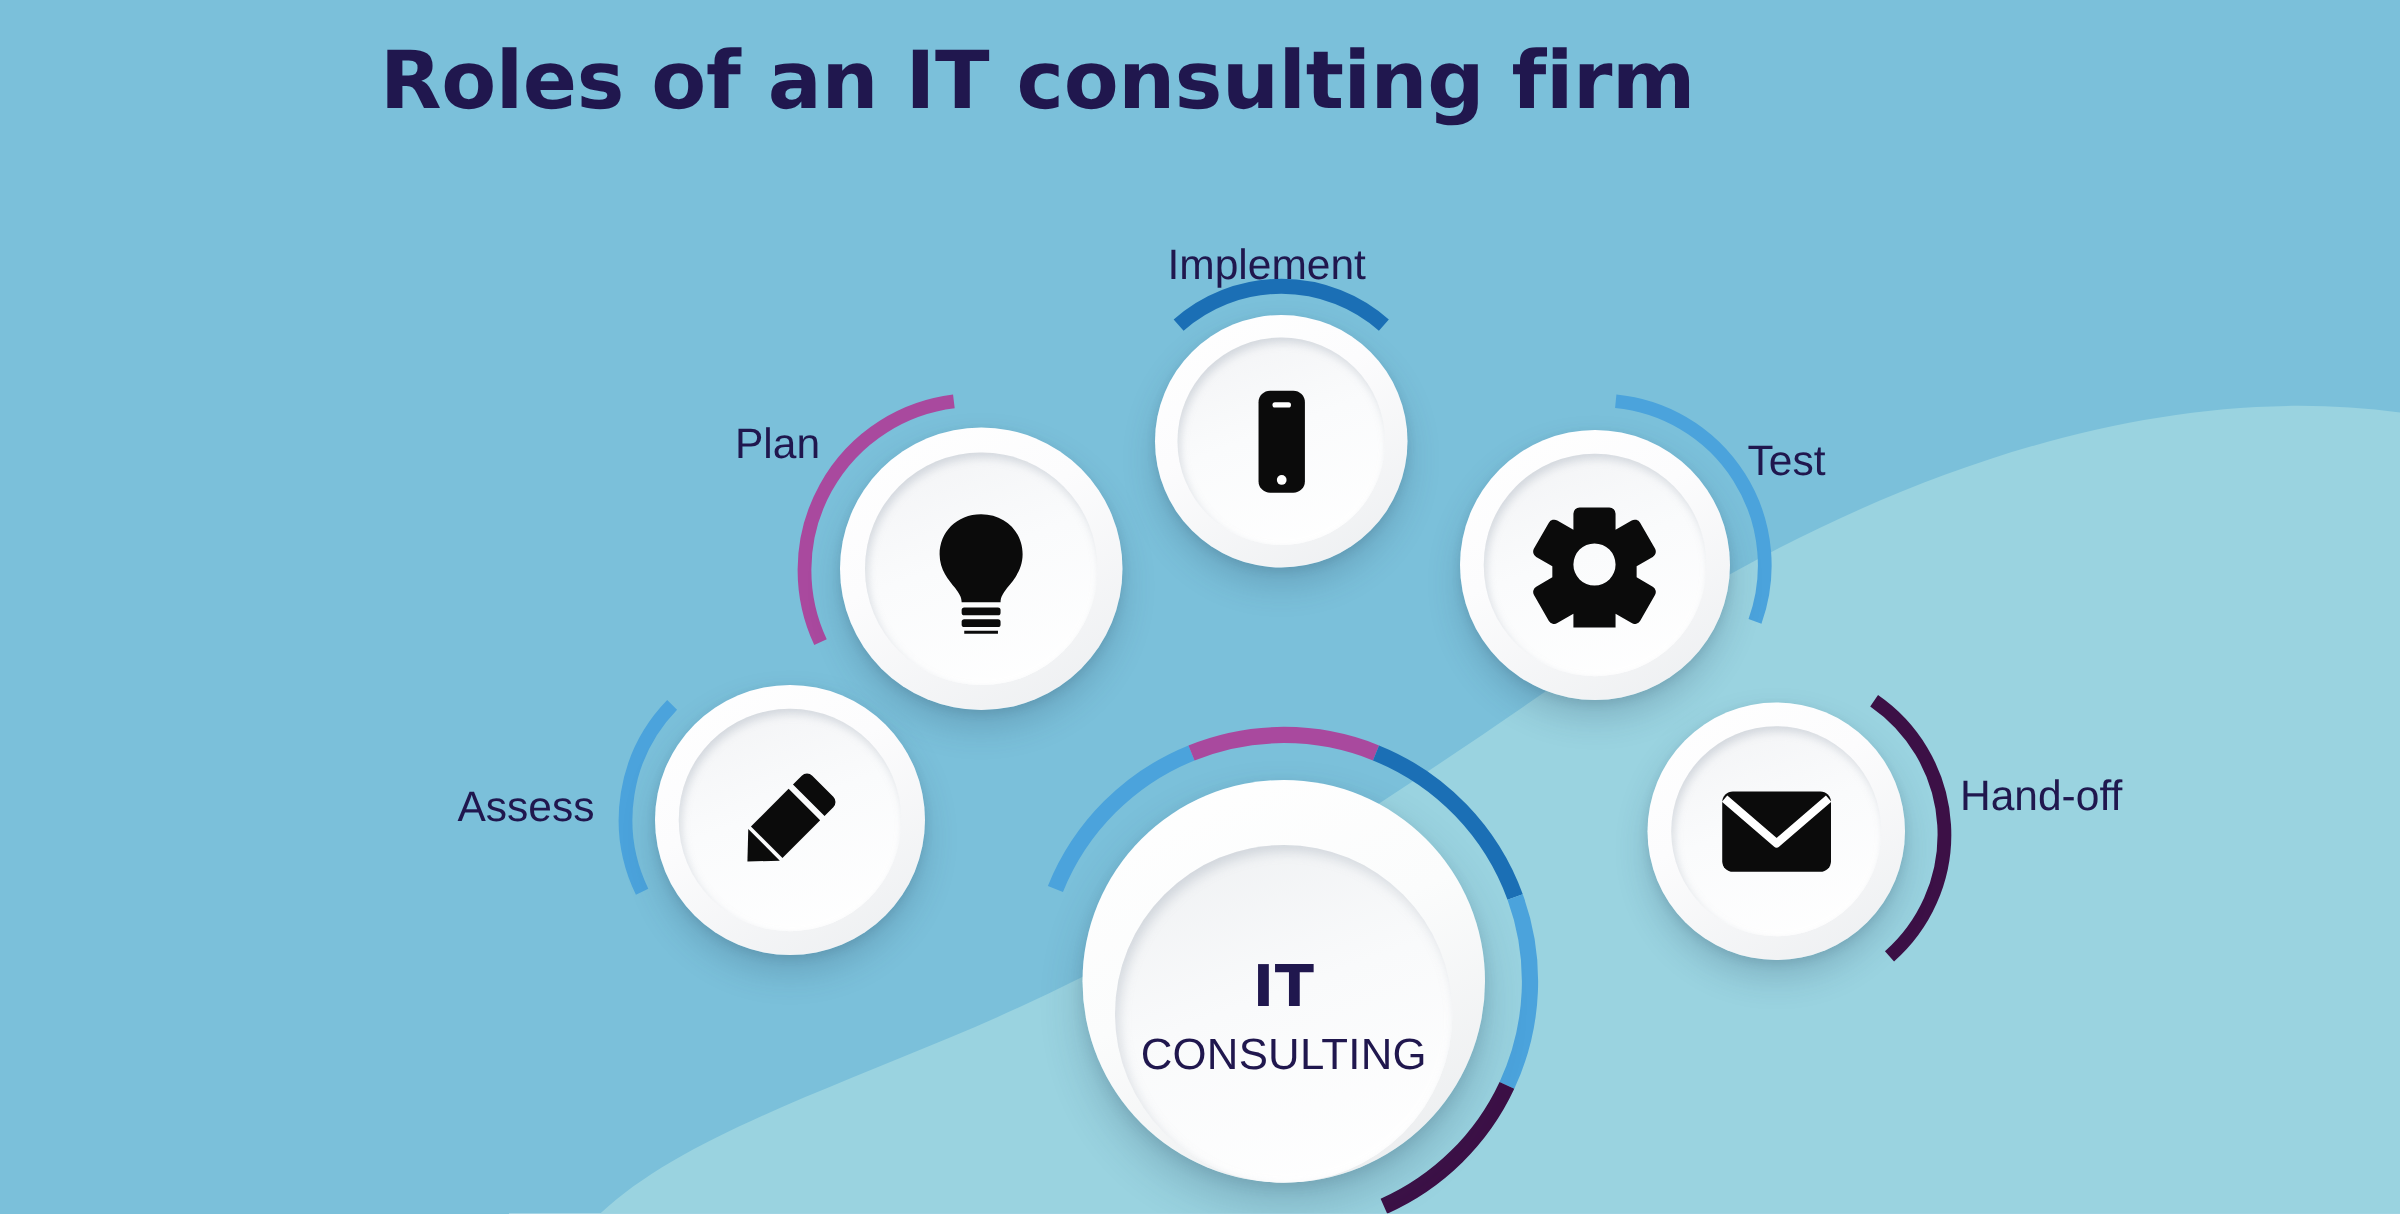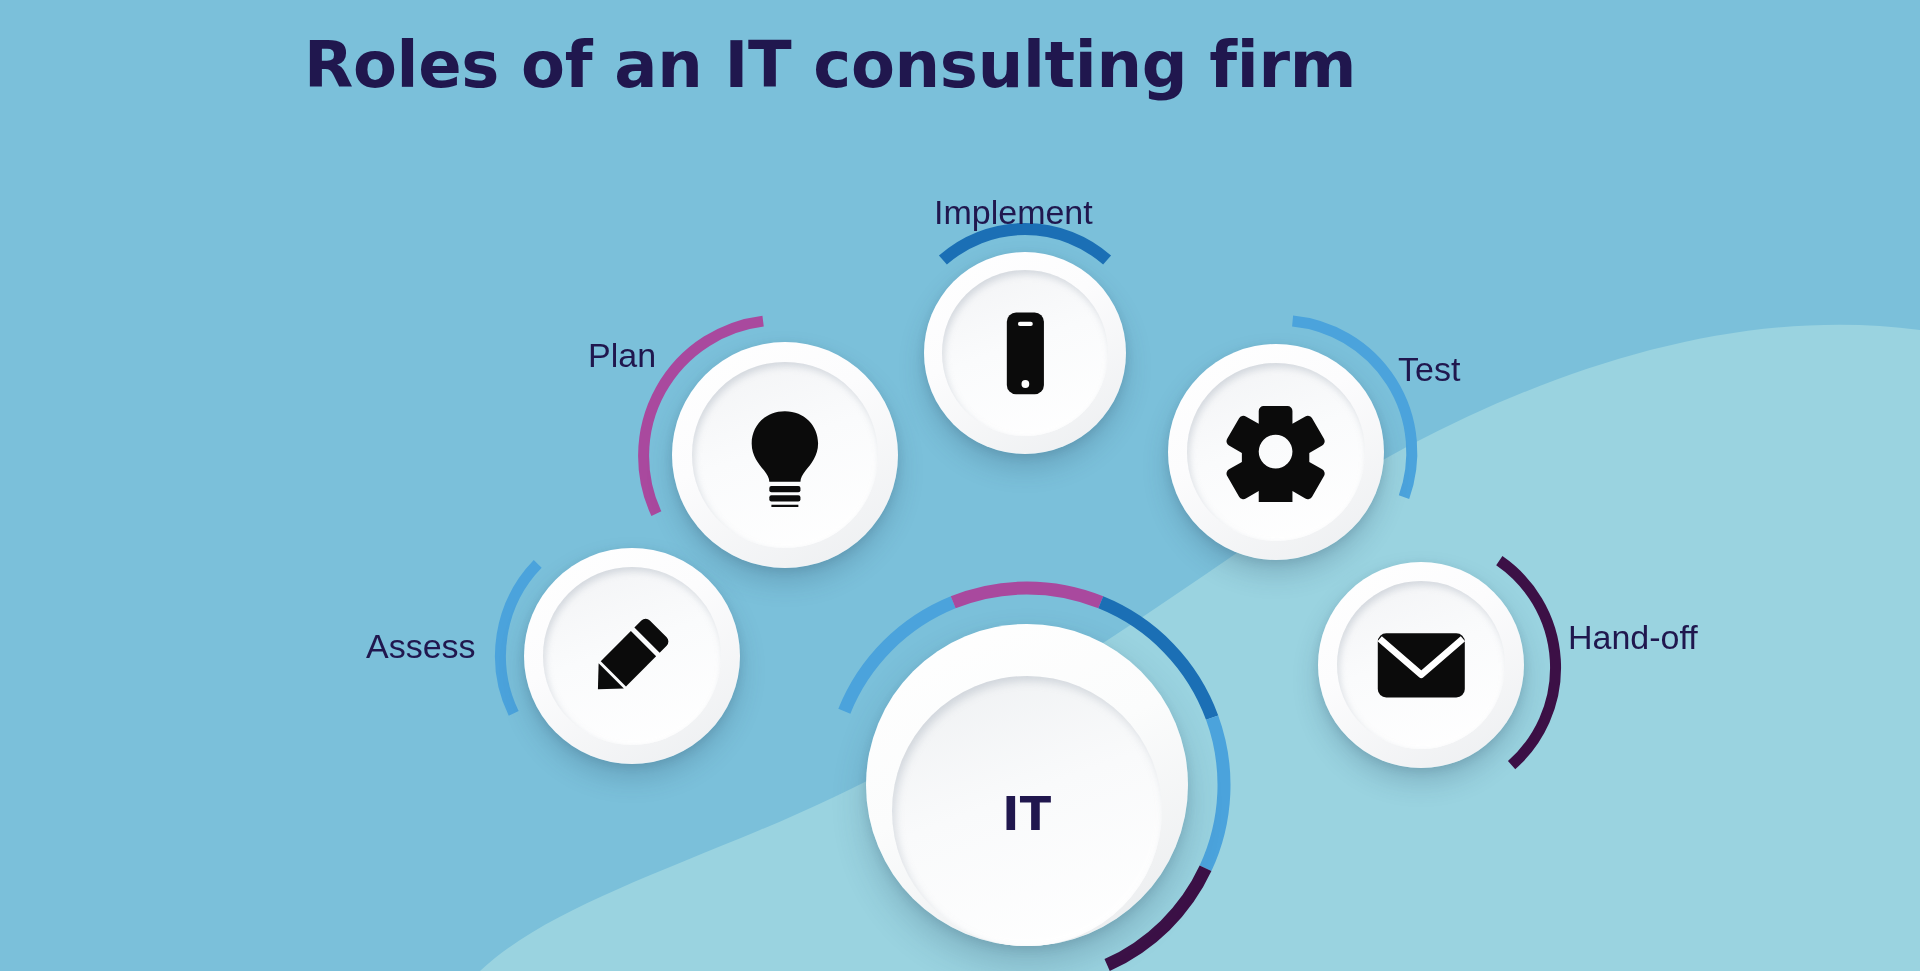--- a/index.html
+++ b/index.html
@@ -247,16 +247,17 @@
           <path fill="none" stroke="#ffffff" stroke-width="7" stroke-linejoin="round" d="M6 12 L50 50 L94 12"></path>
         </svg>
       </div>
     </div>
   </div>
   <div class="label" id="label-handoff">Hand-off</div>
 
   <div id="node-center">
     <div class="inner">
       <div id="center-it">IT</div>
+      <div id="center-consulting">CONSULTING</div>
     </div>
   </div>
 
 </div>
 
 </body></html>

